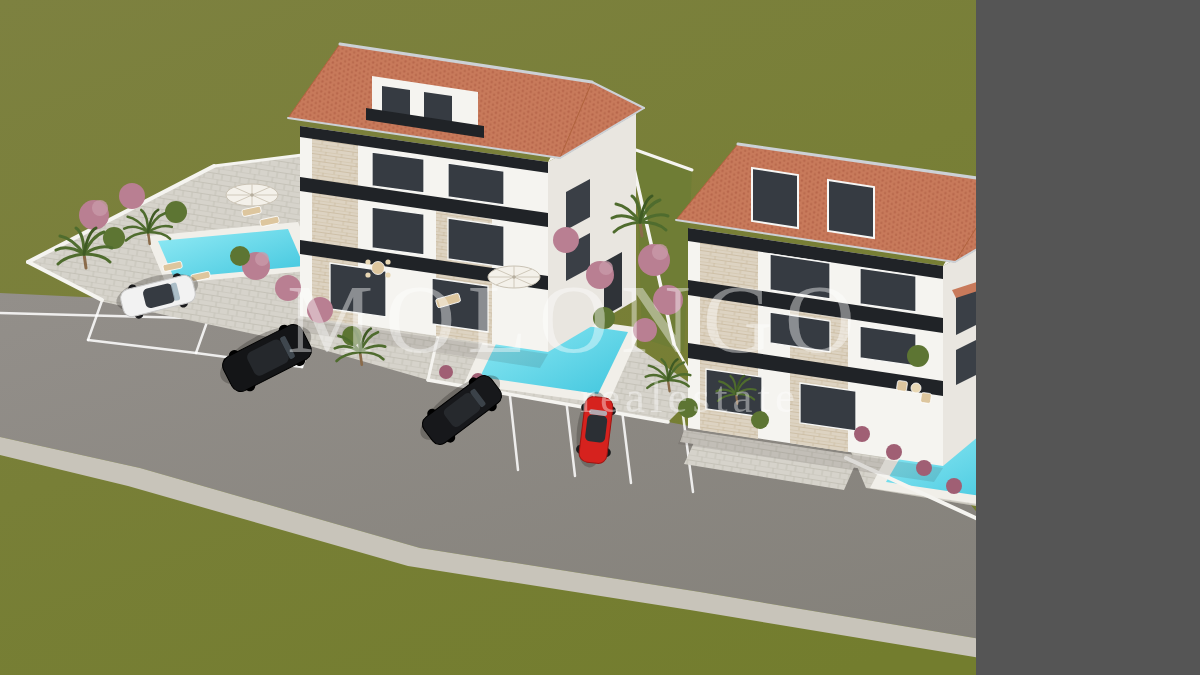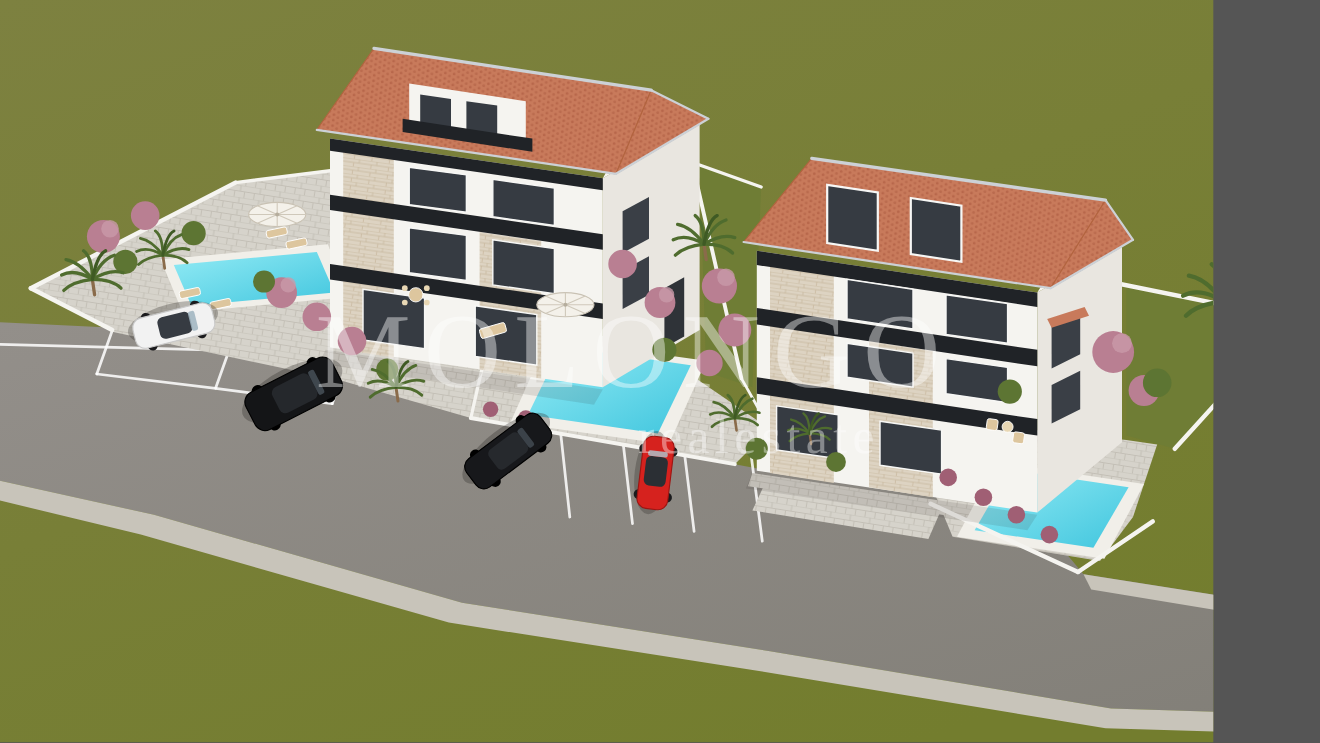--- a/index.html
+++ b/index.html
@@ -1,16 +1,16 @@
 <!DOCTYPE html>
 <html style="--c-grass: #7d8140; --c-grass_dark: #737d2e; --c-lawn: #6f7d35; --c-asphalt: #938f8a; --c-asphalt_dark: #827f78; --c-sidewalk: #c8c4ba; --c-pavement: #d6d3cb; --c-paver_line: #c3bfb6; --c-stone: #ddd3c2; --c-stone_line: #cabba1; --c-wall_white: #f5f4f0; --c-wall_shade: #e9e6e0; --c-gable: #f6f4f0; --c-roof: #c87a5b; --c-roof_dot: #a9583e; --c-trim: #ccd1d6; --c-glass: #363b42; --c-band: #202327; --c-coping: #f1efe9; --c-pool: #41c6de; --c-pool_light: #93ebf5; --c-car_white: #f2f2f2; --c-car_black: #141517; --c-car_red: #d6221e; --c-palm: #4f6c2e; --c-palm_dark: #3f5a24; --c-bush_pink: #b97f92; --c-bush_pink_light: #c99aa9; --c-bush_green: #5d7533; --c-furniture_tan: #ddc69e; --c-shadow: #2e2c28;"><head>
 <meta charset="utf-8">
 <style>
   html,body{margin:0;padding:0;background:#555;}
-  #stage{width:1103px;height:675px;position:relative;overflow:hidden;
+  #stage{width:976px;height:675px;position:relative;overflow:hidden;
          font-family:"Liberation Serif", serif;}
   svg{display:block;}
   .wm-brand{font-family:"Liberation Serif", serif;font-size:97px;letter-spacing:12px;
             fill:rgba(255,255,255,0.42);}
   .wm-tag{font-family:"Liberation Serif", serif;font-size:45px;letter-spacing:5px;
           fill:rgba(255,255,255,0.40);}
   .wallstroke{stroke:var(--c-wall_white,#f5f4f0);fill:none;stroke-linecap:round;}
   .stripe{stroke:#ffffff;stroke-width:2.5;opacity:.85;fill:none;stroke-linecap:round;}
   .winframe{stroke:#f7f7f5;stroke-width:1.3;}
   .trim{stroke:var(--c-trim,#ccd1d6);fill:none;stroke-linecap:round;}

